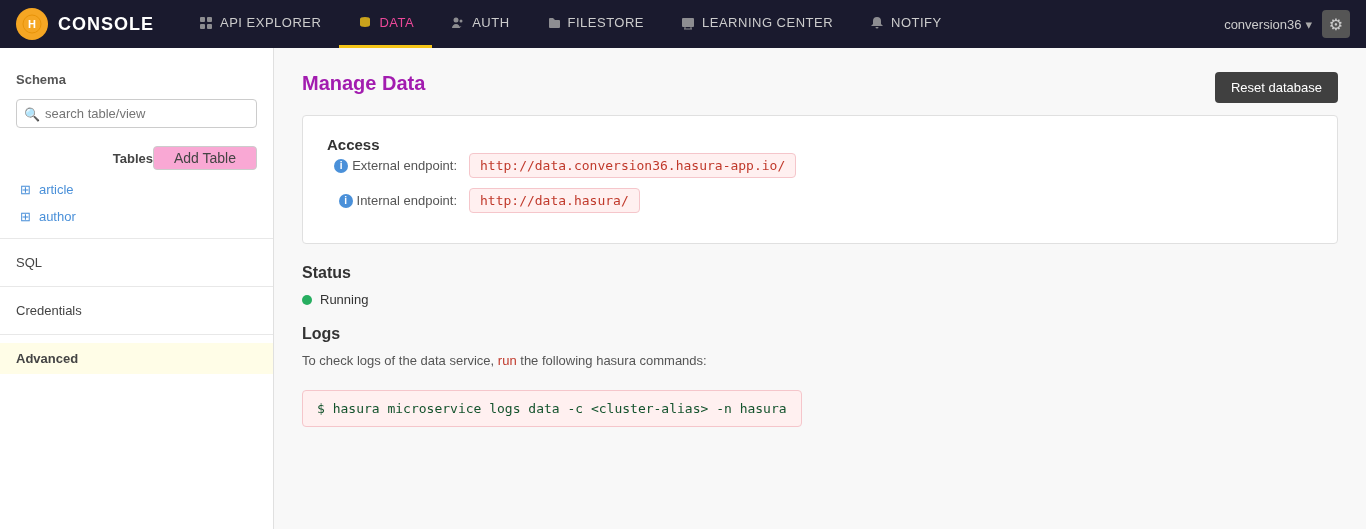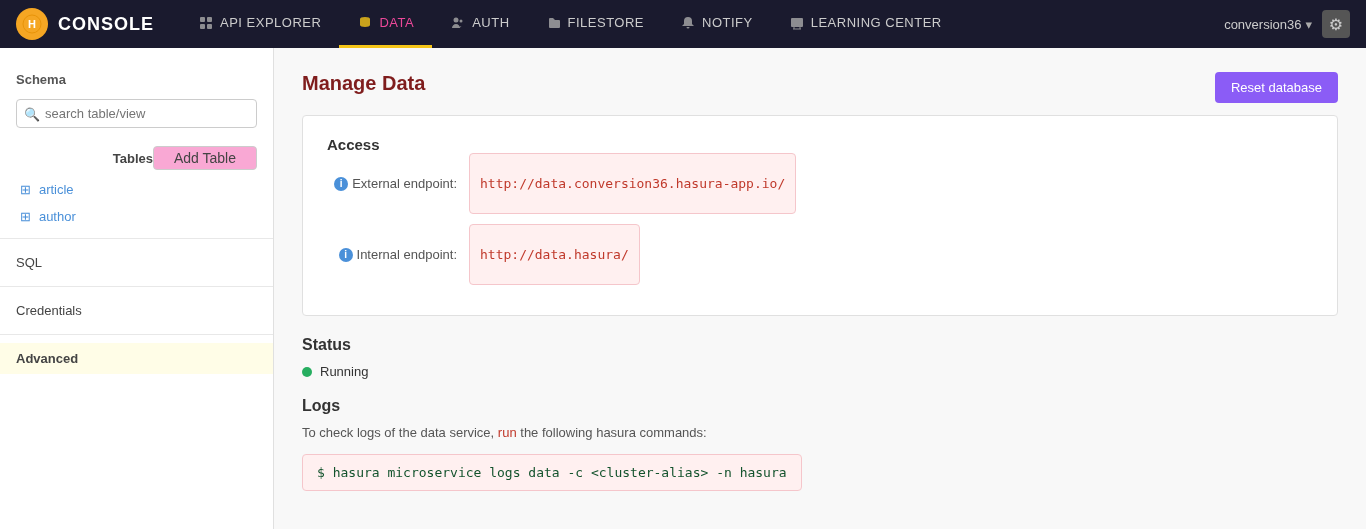--- a/index.html
+++ b/index.html
@@ -186,30 +186,30 @@
     
     .main {
       flex: 1;
       padding: 24px 28px;
       overflow-y: auto;
       position: relative;
     }
     .page-title {
       font-size: 20px;
       font-weight: 600;
-      color: #7f1d1d;
+      color: #a21caf;
       margin-bottom: 20px;
     }
 
     
     .reset-db-btn {
       position: absolute;
       top: 24px;
       right: 28px;
-      background: #8b5cf6;
+      background: #404040;
       color: #fff;
       border: none;
       padding: 8px 16px;
       border-radius: 4px;
       font-size: 13px;
       font-weight: 500;
       cursor: pointer;
     }
 
     
@@ -250,21 +250,21 @@
       display: inline-flex;
       align-items: center;
       justify-content: center;
       font-style: normal;
       font-weight: bold;
     }
     .endpoint-value {
       background: #fff0f0;
       border: 1px solid #f5c6cb;
       border-radius: 4px;
-      padding: 22px 10px;
+      padding: 4px 10px;
       font-size: 13px;
       color: #c0392b;
       font-family: monospace;
     }
 
     
     .status-section { margin-bottom: 18px; }
     .status-title {
       font-size: 16px;
       font-weight: 600;
@@ -288,21 +288,21 @@
     .logs-section { margin-bottom: 18px; }
     .logs-title {
       font-size: 16px;
       font-weight: 600;
       color: #333;
       margin-bottom: 10px;
     }
     .logs-description {
       font-size: 13px;
       color: #555;
-      margin-bottom: 14px;
+      margin-bottom: 22px;
     }
     .logs-description .run-highlight {
       color: #c0392b;
     }
     .code-block {
       background: #fff0f0;
       border: 1px solid #f5c6cb;
       border-radius: 4px;
       padding: 10px 14px;
       font-family: monospace;
@@ -374,35 +374,35 @@
         <svg width="14" height="14" viewBox="0 0 14 14" fill="#aaa">
           <path d="M2 3a1 1 0 011-1h3l2 2h4a1 1 0 011 1v6a1 1 0 01-1 1H3a1 1 0 01-1-1V3z"></path>
         </svg>
       </span>
       <span>FILESTORE</span>
     </div>
 
     <div class="nav-item">
       <span class="nav-icon">
         <svg width="14" height="14" viewBox="0 0 14 14" fill="#aaa">
+          <rect x="1" y="2" width="12" height="9" rx="1"></rect>
+          <path d="M4 11v2M10 11v2M3 13h8" stroke="#aaa" stroke-width="1" fill="none"></path>
+        </svg>
+      </span>
+      <span>LEARNING CENTER</span>
+    </div>
+
+    <div class="nav-item">
+      <span class="nav-icon">
+        <svg width="14" height="14" viewBox="0 0 14 14" fill="#aaa">
           <path d="M7 1a4 4 0 00-4 4v3L1 10h12l-2-2V5a4 4 0 00-4-4z"></path>
           <path d="M5.5 11a1.5 1.5 0 003 0"></path>
         </svg>
       </span>
       <span>NOTIFY</span>
-    </div>
-
-    <div class="nav-item">
-      <span class="nav-icon">
-        <svg width="14" height="14" viewBox="0 0 14 14" fill="#aaa">
-          <rect x="1" y="2" width="12" height="9" rx="1"></rect>
-          <path d="M4 11v2M10 11v2M3 13h8" stroke="#aaa" stroke-width="1" fill="none"></path>
-        </svg>
-      </span>
-      <span>LEARNING CENTER</span>
     </div>
   </div>
 
   <div class="nav-right">
     <div class="nav-user">
       <span>conversion36</span>
       <span style="color:#aaa;">▾</span>
     </div>
     <div class="nav-gear">⚙</div>
   </div>

